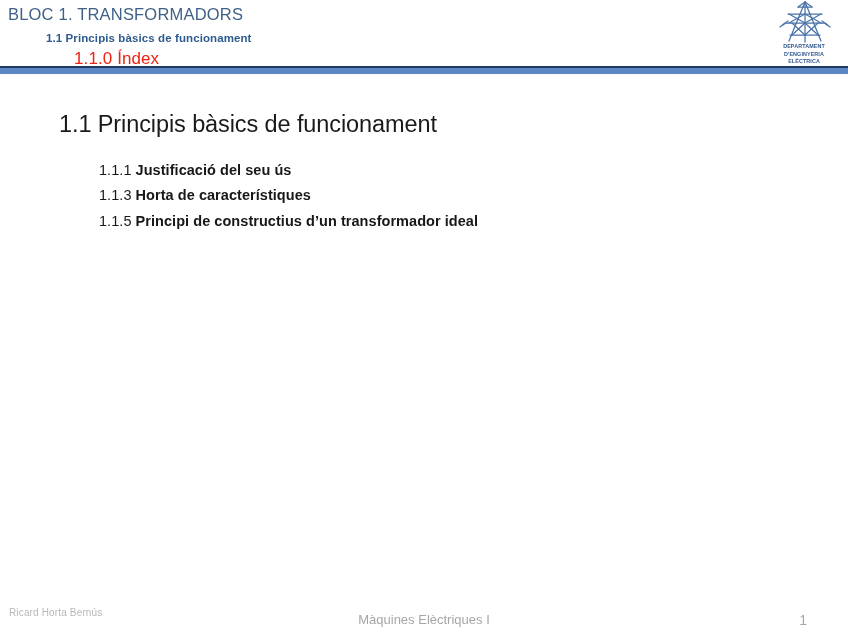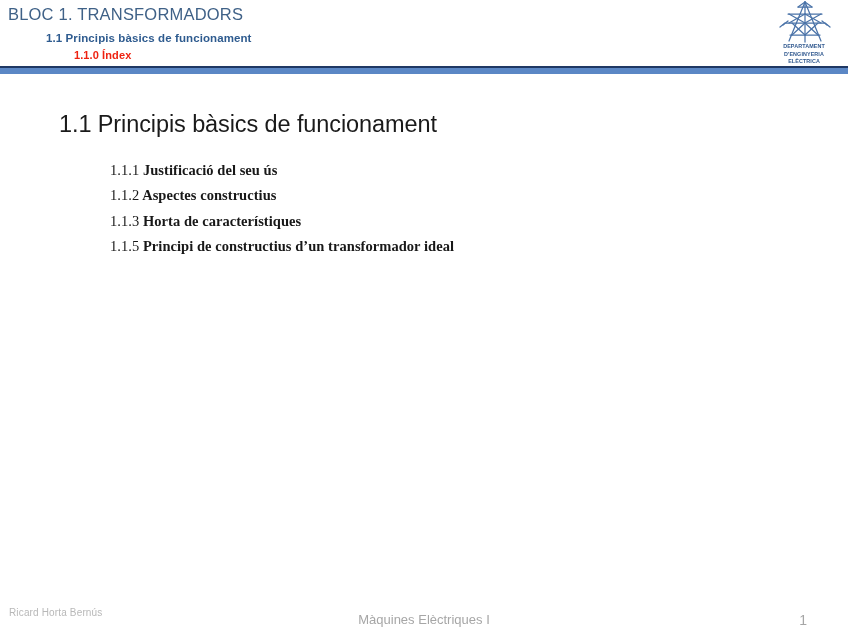--- a/index.html
+++ b/index.html
@@ -48,22 +48,22 @@
     font-size: 11.5px;
     font-weight: bold;
     color: #2e5b8f;
     letter-spacing: 0.1px;
     white-space: nowrap;
   }
   .hdr-l3 {
     position: absolute;
     left: 74px;
     top: 49px;
-    font-size: 11px;
-    font-weight: bold;
+    font-size: 17px;
+    font-weight: normal;
     color: #ee2211;
     letter-spacing: 0.1px;
     white-space: nowrap;
     text-align: right;
   }
 
   
   .divider {
     position: absolute;
     left: 0;
@@ -129,24 +129,23 @@
     left: 59px;
     top: 37px;
     font-size: 23.5px;
     font-weight: 400;
     color: #1a1a1a;
     white-space: nowrap;
     letter-spacing: -0.1px;
   }
   .topic-list {
     position: absolute;
-    left: 110px;
+    left: 99px;
     top: 84px;
     width: 700px;
-    font-family: Liberation Serif, serif;
   }
   .topic-item {
     font-size: 14.5px;
     font-weight: bold;
     color: #181818;
     line-height: 25.3px;
     white-space: nowrap;
     letter-spacing: 0.05px;
   }
   .topic-item .num {
@@ -242,24 +241,20 @@
 
   <div class="content">
     <div class="main-title">1.1 Principis bàsics de funcionament</div>
 
     <div class="topic-list">
       <div class="topic-item">
         <span class="num">1.1.1</span>
         <span>Justificació del seu ús</span>
       </div>
       <div class="topic-item">
-        <span class="num">1.1.2</span>
-        <span>Aspectes constructius</span>
-      </div>
-      <div class="topic-item">
         <span class="num">1.1.3</span>
         <span>Horta de característiques</span>
       </div>
       <div class="topic-item">
         <span class="num">1.1.5</span>
         <span>Principi de constructius d’un transformador ideal</span>
       </div>
     </div>
   </div>
 

